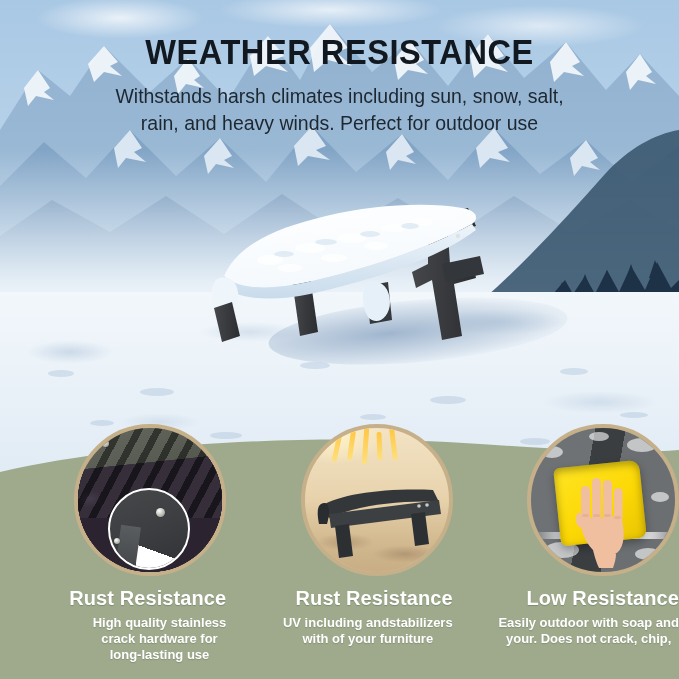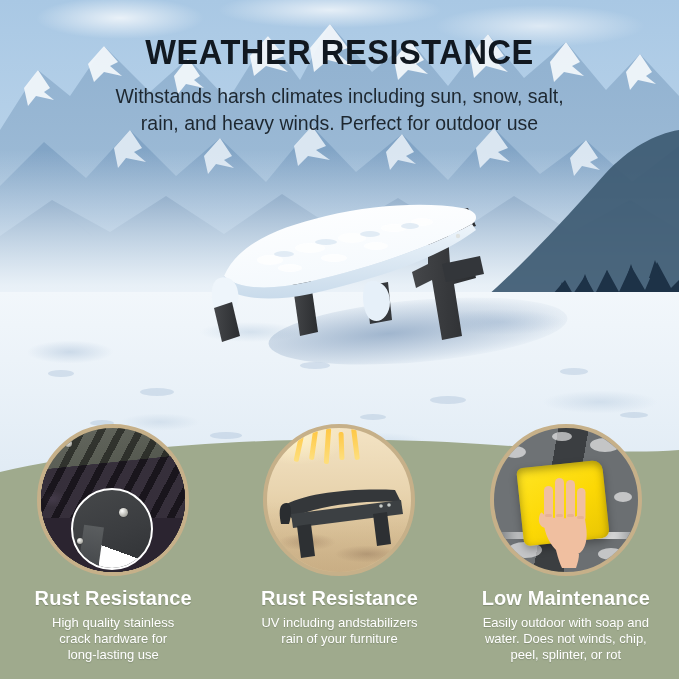--- a/index.html
+++ b/index.html
@@ -61,21 +61,21 @@
   .bench{position:absolute;left:180px;top:168px;width:320px;height:192px;}
   .bench svg{display:block;width:320px;height:192px;}
 
   
   .panel{position:absolute;left:0;top:420px;width:679px;height:259px;}
   .panel svg{display:block;width:679px;height:259px;}
 
   
   .features{position:absolute;left:0;top:424px;width:679px;height:255px;
             display:flex;align-items:flex-start;}
-  .feat{flex:1;display:flex;flex-direction:column;align-items:center;}
+  .feat{flex:1;display:flex;flex-direction:column;align-items:flex-end;}
 
   .circ{
     position:relative;width:152px;height:152px;border-radius:50%;
     border:4px solid #c6b089;box-sizing:border-box;overflow:hidden;
     background:#4a4a4a;
   }
 
   
   .c-rust{
     background:
@@ -185,21 +185,21 @@
   .feat-title{
     margin-top:11px;color:#ffffff;font-size:20px;font-weight:700;
     letter-spacing:.1px;text-align:center;
     text-shadow:0 1px 1px rgba(70,80,60,.35);
   }
   .feat-body{
     margin-top:5px;color:#ffffff;font-size:13px;line-height:16px;
     text-align:center;max-width:195px;
     text-shadow:0 1px 1px rgba(70,80,60,.28);
   }
-  .feat-body span{display:block;}
+  .feat-body span{display:block;font-weight:bold;}
 </style>
 </head>
 <body>
 
 <div id="stage">
 
   <div class="sky"></div>
 
   <div class="mtn">
     <svg viewBox="0 0 679 330" preserveAspectRatio="none">
@@ -378,21 +378,21 @@
             <path fill="#2d3033" d="M96,34 L110,32 L114,64 L100,66 Z"></path>
             <path fill="#2a2d30" d="M6,24 C14,20 16,30 12,44 L4,44 C2,34 2,26 6,24 Z"></path>
             <circle cx="104" cy="26" r="1.8" fill="#c8ccc9"></circle>
             <circle cx="112" cy="25" r="1.8" fill="#c8ccc9"></circle>
           </svg>
         </div>
       </div>
       <div class="feat-title">Rust Resistance</div>
       <div class="feat-body">
         <span>UV including andstabilizers</span>
-        <span>rain of your furniture</span>
+        <span>with of your furniture</span>
       </div>
     </div>
 
     <div class="feat">
       <div class="circ c-low">
         <div class="suds" style="left:10px;top:18px;width:22px;height:12px;"></div>
         <div class="suds" style="left:96px;top:10px;width:30px;height:14px;"></div>
         <div class="suds" style="left:14px;top:114px;width:34px;height:16px;"></div>
         <div class="suds" style="left:104px;top:120px;width:26px;height:12px;"></div>
         <div class="suds" style="left:58px;top:4px;width:20px;height:9px;"></div>
@@ -412,25 +412,24 @@
             </g>
             <g fill="#e0a98b" opacity=".55">
               <rect x="7" y="42" width="7" height="3" rx="1.5"></rect>
               <rect x="18" y="42" width="7" height="3" rx="1.5"></rect>
               <rect x="29" y="42" width="7" height="3" rx="1.5"></rect>
               <rect x="39" y="44" width="7" height="3" rx="1.5"></rect>
             </g>
           </svg>
         </div>
       </div>
-      <div class="feat-title">Low Maintenance</div>
+      <div class="feat-title">Low Resistance</div>
       <div class="feat-body">
         <span>Easily outdoor with soap and</span>
-        <span>water. Does not winds, chip,</span>
-        <span>peel, splinter, or rot</span>
+        <span>your. Does not crack, chip,</span>
       </div>
     </div>
 
   </div>
 
   <div class="headline">WEATHER RESISTANCE</div>
   <div class="subhead">
     <span>Withstands harsh climates including sun, snow, salt,</span>
     <span>rain, and heavy winds. Perfect for outdoor use</span>
   </div>

